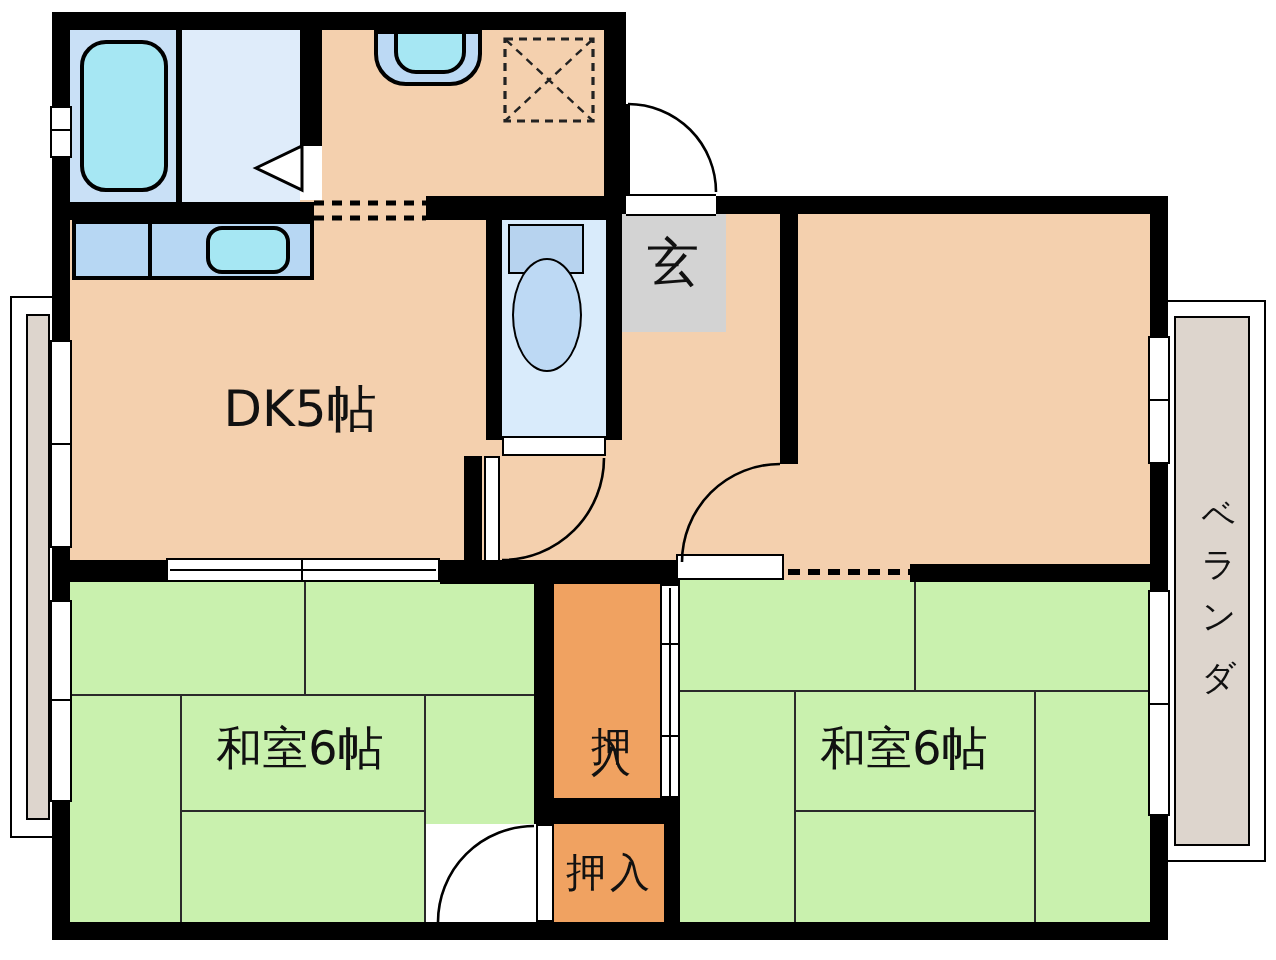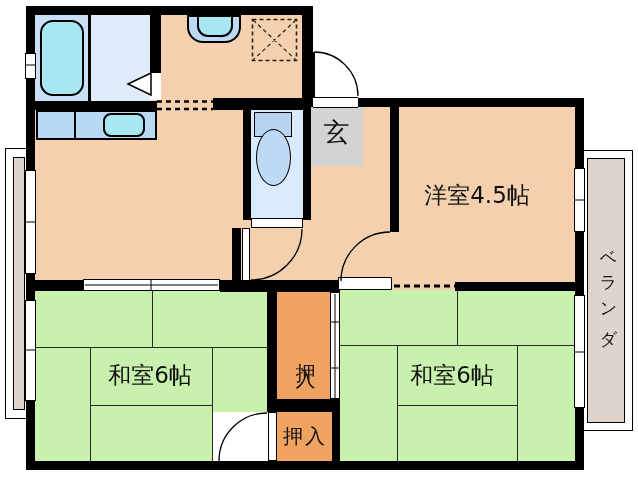--- a/index.html
+++ b/index.html
@@ -114,21 +114,21 @@
 
     <path d="M 157 101.5 H 213 M 157 109 H 213" fill="none" stroke="#000" stroke-width="2.5" stroke-dasharray="5 4"></path>
 
     <path d="M 394 286 H 455" fill="none" stroke="#000" stroke-width="3" stroke-dasharray="6 4"></path>
 
     <path d="M 25 65 H 36 M 25 222 H 36 M 25 350 H 36 M 574 200 H 585 M 574 352 H 585" stroke="#000" stroke-width="1"></path>
 
     <path d="M 85 285 H 218 M 151 280 V 290 M 335 294 V 398 M 331 322 H 339 M 331 368 H 339" stroke="#000" stroke-width="1" fill="none"></path>
   </svg>
 
-  <div class="abs lbl" style="left:387px;top:182px;width:180px;font-size:23px;">洋室4.5帖</div>
+  <div class="abs lbl" style="left:60px;top:191px;width:180px;font-size:25px;">DK5帖</div>
   <div class="abs lbl" style="left:60px;top:362px;width:180px;font-size:23px;">和室6帖</div>
   <div class="abs lbl" style="left:362px;top:362px;width:180px;font-size:23px;">和室6帖</div>
   <div class="abs lbl" style="left:310px;top:118px;width:53px;font-size:26px;">玄</div>
   <div class="abs lbl vert" style="left:291px;top:309px;width:26px;height:86px;font-size:20px;letter-spacing:5px;">押入</div>
   <div class="abs lbl" style="left:277px;top:425px;width:56px;font-size:20px;letter-spacing:2px;">押入</div>
   <div class="abs lbl vert" style="left:594px;top:236px;width:24px;height:110px;font-size:17px;letter-spacing:7px;">ベランダ</div>
 
 </div>
 
 </body></html>

